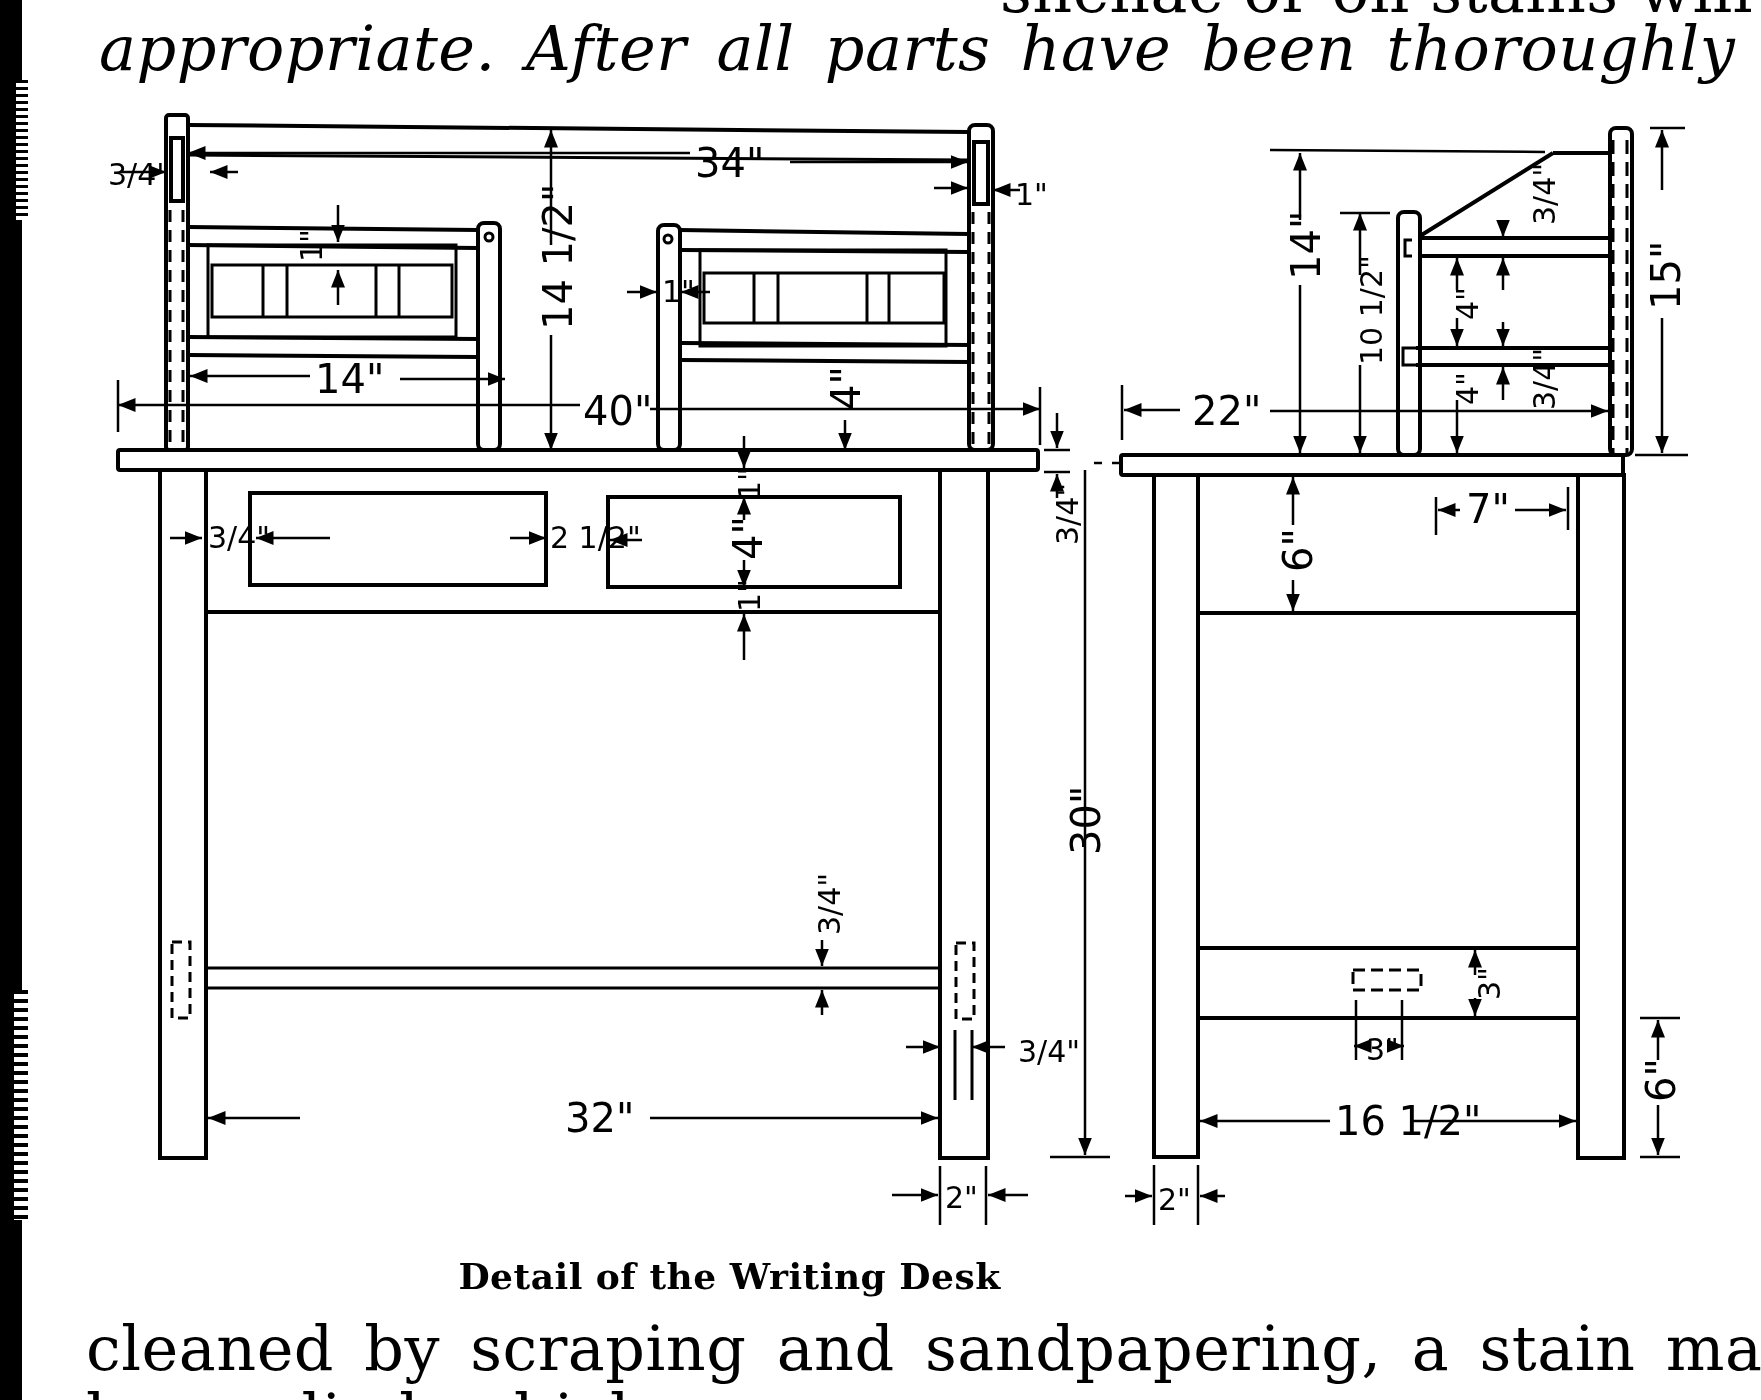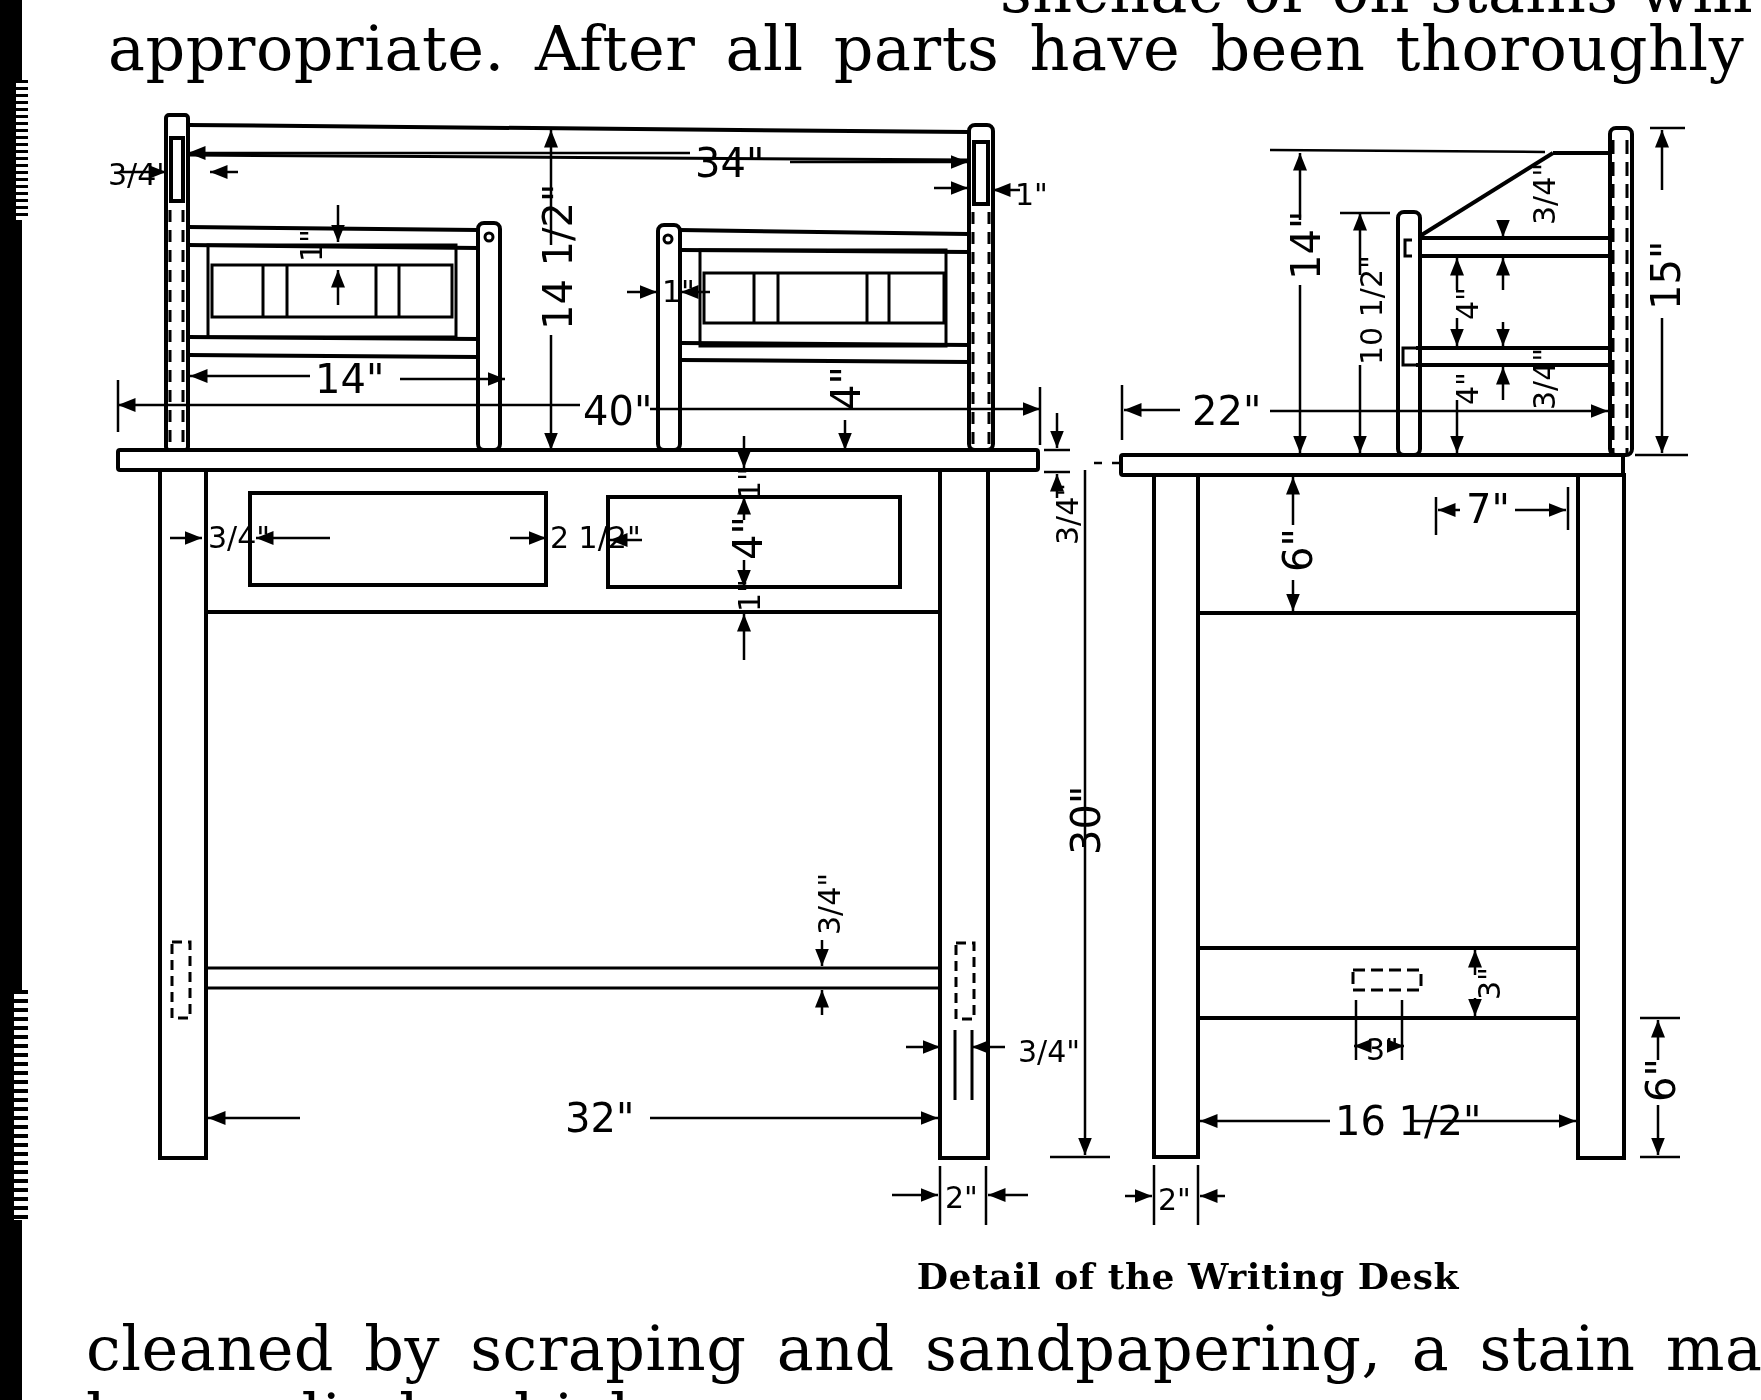--- a/index.html
+++ b/index.html
@@ -2,24 +2,24 @@
 <html><head>
   <meta charset="utf-8">
   <style>
     html, body { margin: 0; padding: 0; background: #ffffff; }
     body { width: 1761px; height: 1400px; position: relative; overflow: hidden; font-family: "DejaVu Serif", serif; color: #000; }
     .page-edge { position: absolute; left: 0; top: 0; width: 22px; height: 1400px; background: #000; }
     .page-edge:before { content: ""; position: absolute; left: 16px; top: 80px; width: 12px; height: 140px; background: repeating-linear-gradient(180deg,#000 0 3px,#fff 3px 7px); }
     .page-edge:after { content: ""; position: absolute; left: 14px; top: 990px; width: 14px; height: 230px; background: repeating-linear-gradient(180deg,#000 0 4px,#fff 4px 9px); }
     .body-line { position: absolute; font-family: "DejaVu Serif", serif; font-size: 62px; letter-spacing: 0.5px; white-space: nowrap; line-height: 1; }
     .body-top-cut { top: -40px; left: 1000px; }
-    .body-top { top: 18px; left: 108px; word-spacing: 10px; }
+    .body-top { top: 18px; left: 99px; word-spacing: 10px; font-style: italic; }
     .body-bottom { top: 1318px; left: 86px; word-spacing: 10px; }
     .body-bottom-cut { top: 1386px; left: 86px; }
-    .caption { position: absolute; top: 1255px; left: 0; width: 1459px; text-align: right; font-family: "DejaVu Serif", serif; font-weight: bold; font-size: 36px; letter-spacing: 0.5px; }
+    .caption { position: absolute; top: 1255px; left: 0; width: 1459px; text-align: center; font-family: "DejaVu Serif", serif; font-weight: bold; font-size: 36px; letter-spacing: 0.5px; }
     svg.drawing { position: absolute; left: 0; top: 0; }
     .dim-text { font-family: "DejaVu Sans", sans-serif; font-size: 40px; fill: #000; }
     .dim-small { font-family: "DejaVu Sans", sans-serif; font-size: 30px; fill: #000; }
   </style>
 </head>
 <body>
 
 <div class="page-edge"></div>
 
 <div class="body-line body-top-cut">shellac or oil stains will be most</div>

